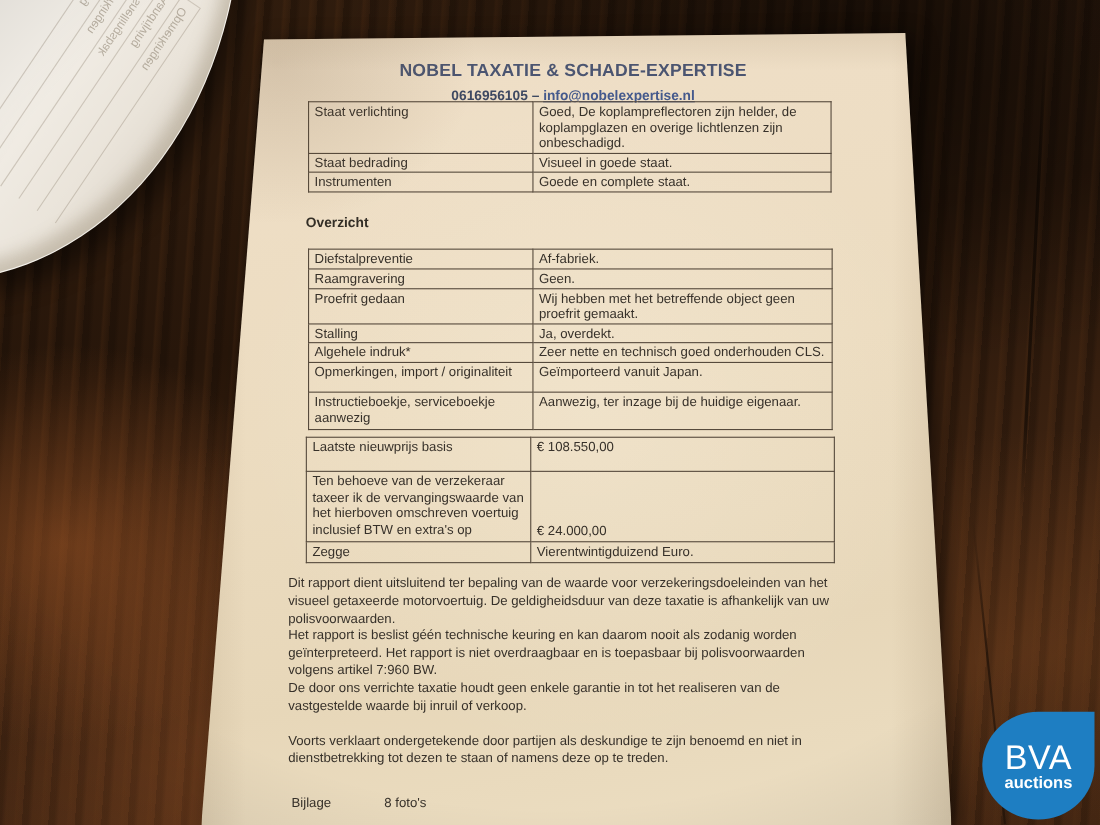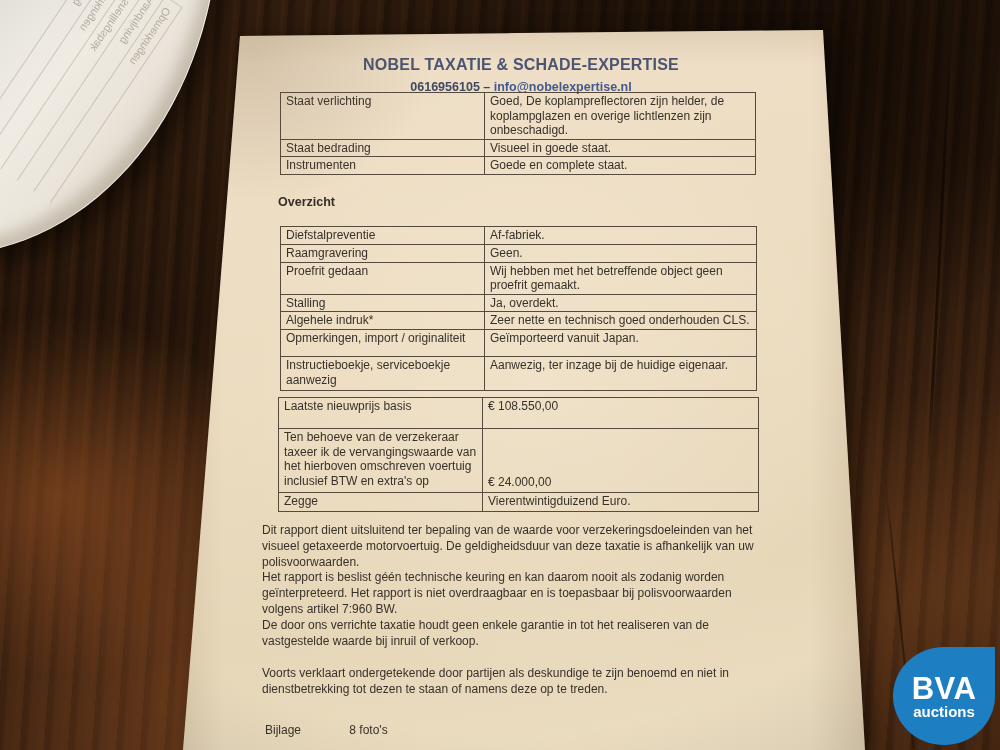--- a/index.html
+++ b/index.html
@@ -79,21 +79,21 @@
     padding:2px 8px;font-size:11px;color:rgba(118,105,85,0.85);white-space:nowrap;}
   .mirror-row:last-child{border-bottom:1px solid rgba(125,112,92,0.55);}
 
   .vignette{position:absolute;inset:0;pointer-events:none;
     background:radial-gradient(ellipse 900px 700px at 50% 42%, transparent 60%, rgba(0,0,0,0.22) 100%);}
 
   
   .bva-logo{position:absolute;left:893px;top:647px;width:102px;height:98px;
     border-radius:50% 0 50% 50%;background:#1e7ec2;
     display:flex;flex-direction:column;align-items:center;justify-content:center;}
-  .bva-main{font-size:31px;font-weight:700;color:#ffffff;letter-spacing:0.5px;line-height:30px;margin-top:2px;}
+  .bva-main{font-size:31px;font-weight:400;color:#ffffff;letter-spacing:0.5px;line-height:30px;margin-top:2px;}
   .bva-sub{font-size:15px;font-weight:700;color:#ffffff;line-height:16px;text-align:center;}
 </style>
 </head>
 <body>
 
 <div class="photo">
 
   <div class="scratch scratch-a"></div>
   <div class="scratch scratch-b"></div>
   <div class="crack crack-a"></div>

